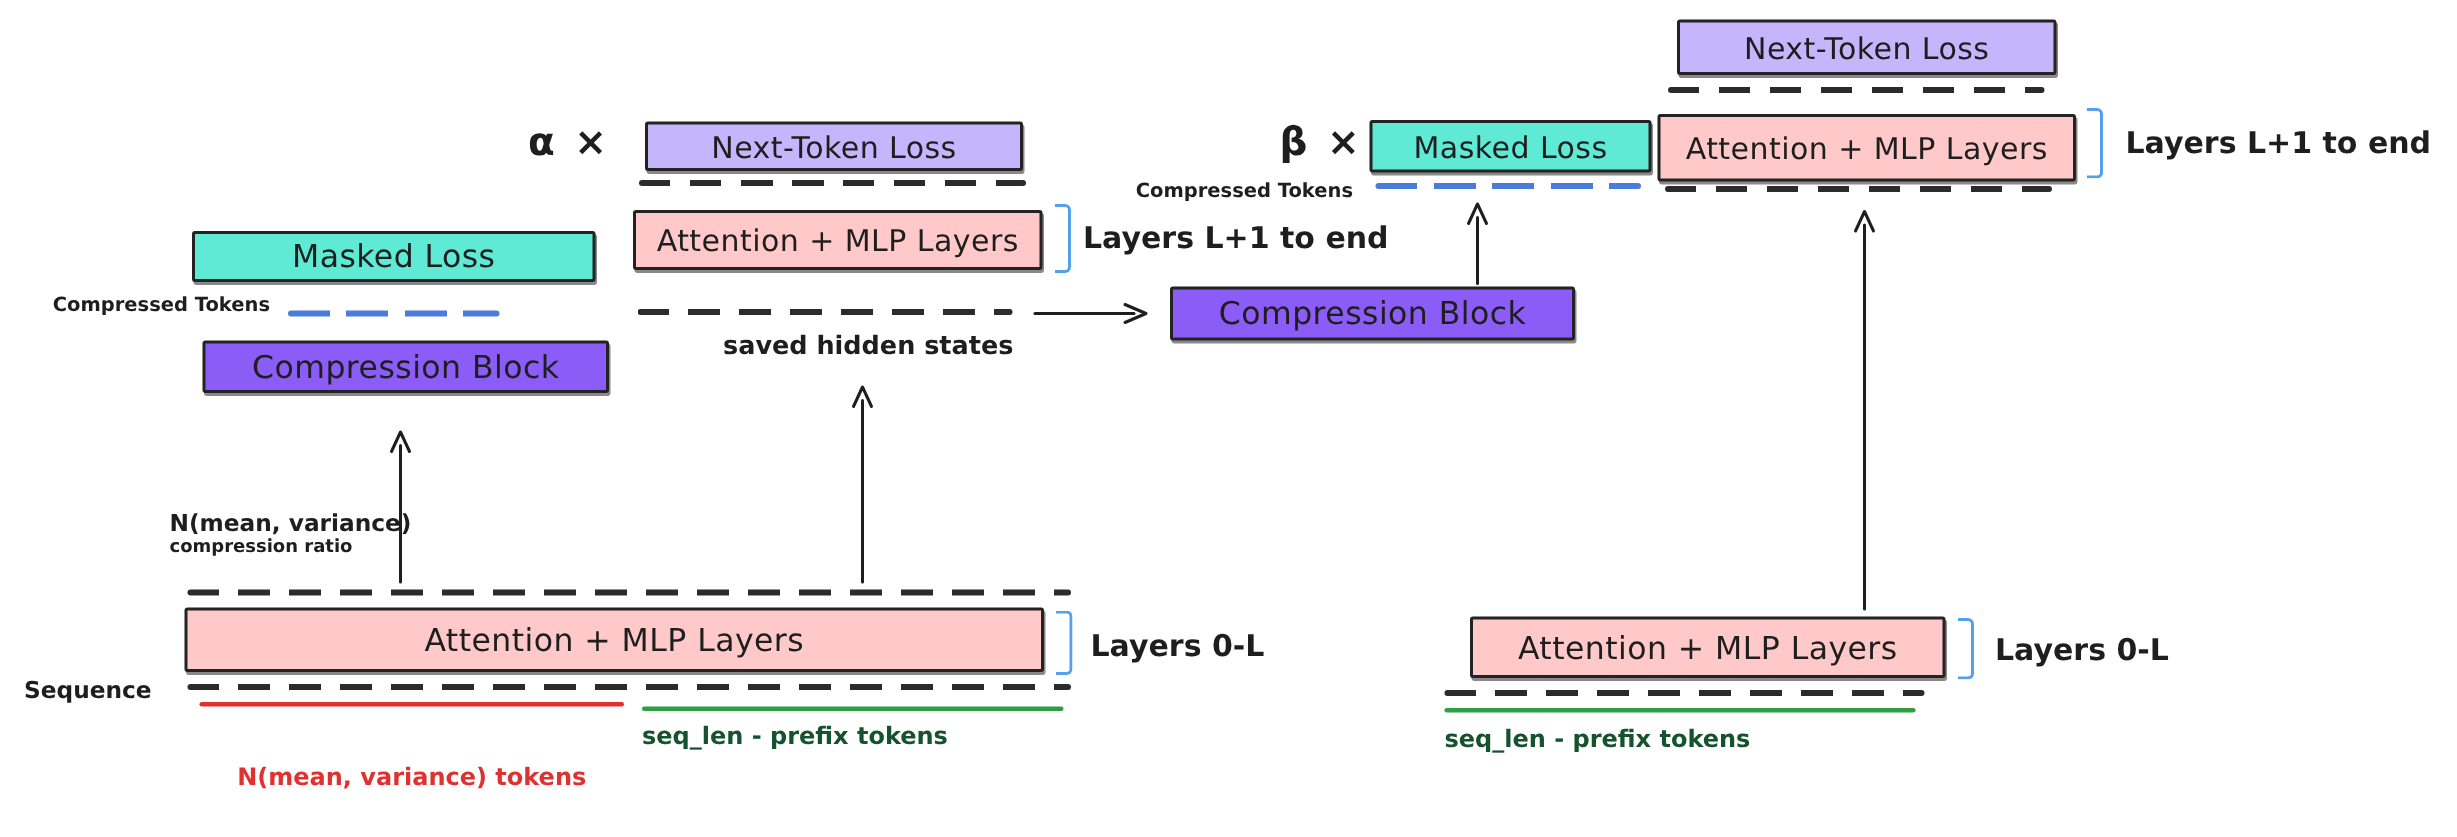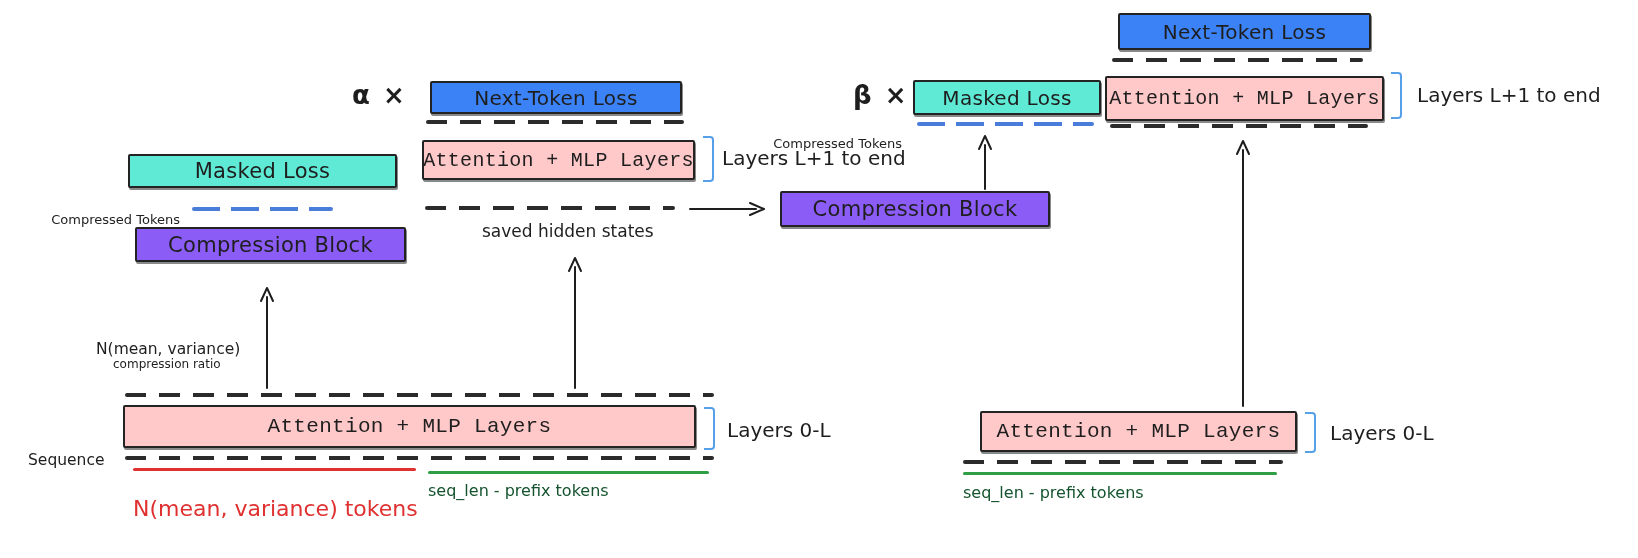--- a/index.html
+++ b/index.html
@@ -6,36 +6,36 @@
   #canvas{
     position:relative;width:1638px;height:558px;background:#ffffff;overflow:hidden;
     font-family:"DejaVu Sans",sans-serif;color:#1e1e1e;
   }
   .box{
     position:absolute;display:flex;align-items:center;justify-content:center;
     border:2px solid #232323;border-radius:2px;font-size:21px;font-weight:500;
     letter-spacing:.3px;white-space:nowrap;box-sizing:border-box;
     box-shadow:1px 2px 0 rgba(40,40,40,.55);
   }
-  .yellow{background:#3b82f6;}
-  .pink{background:#ffc9c9;font-family:Liberation Mono, monospace;}
+  .yellow{background:#c4b5fd;}
+  .pink{background:#ffc9c9;}
   .grey{background:#5eead4;}
   .green{background:#8b5cf6;}
-  .lbl{position:absolute;white-space:nowrap;font-weight:400;}
+  .lbl{position:absolute;white-space:nowrap;font-weight:700;}
   .hdash{position:absolute;height:4px;border-radius:2px;
     background:repeating-linear-gradient(90deg,#2b2b2b 0 21px,transparent 21px 34px);}
   .bdash{position:absolute;height:4px;border-radius:2px;
     background:repeating-linear-gradient(90deg,#4a7cd9 0 28px,transparent 28px 39px);}
   .bracket{position:absolute;border:2.5px solid #55a0e8;border-left:none;
     border-radius:0 4px 4px 0;box-sizing:border-box;background:transparent;}
   .redline{position:absolute;height:3px;background:#e03131;border-radius:2px;}
   .greenline{position:absolute;height:3px;background:#2f9e44;border-radius:2px;}
   .redtext{color:#e03131;text-align:center;}
   .greentext{color:#14532d;text-align:left;}
-  .small{font-size:13px;margin-top:16px;}
+  .small{font-size:13px;}
   .coef{font-size:26px;font-weight:700;letter-spacing:2px;}
   svg.arr{position:absolute;overflow:visible;}
   svg.arr line,svg.arr polyline{stroke:#1e1e1e;stroke-width:2;fill:none;
     stroke-linecap:round;stroke-linejoin:round;}
 </style>
 </head>
 <body>
 
 <div id="canvas">
 
@@ -68,33 +68,33 @@
   <svg class="arr" style="left:258px;top:285px;" width="18" height="105">
     <line x1="9" y1="103" x2="9" y2="12"></line>
     <polyline points="3,16 9,3 15,16"></polyline>
   </svg>
 
   <svg class="arr" style="left:566px;top:255px;" width="18" height="135">
     <line x1="9" y1="133" x2="9" y2="12"></line>
     <polyline points="3,16 9,3 15,16"></polyline>
   </svg>
 
-  <div class="lbl" style="left:96px;top:337px;font-size:15.5px;line-height:24px;">N(mean, variance)</div>
+  <div class="lbl" style="left:113px;top:337px;font-size:15.5px;line-height:24px;">N(mean, variance)</div>
   <div class="lbl" style="left:113px;top:352px;font-size:12px;line-height:24px;">compression ratio</div>
 
   <div class="hdash" style="left:125px;top:393px;width:589px;"></div>
   <div class="box pink" style="left:123px;top:405px;width:573px;height:43px;">Attention + MLP Layers</div>
   <div class="bracket" style="left:704px;top:407px;width:11px;height:43px;"></div>
   <div class="lbl" style="left:727px;top:418px;font-size:20px;">Layers 0-L</div>
   <div class="hdash" style="left:125px;top:456px;width:589px;"></div>
-  <div class="lbl" style="left:28px;top:451px;font-size:15.5px;text-align:center;">Sequence</div>
+  <div class="lbl" style="left:16px;top:451px;font-size:15.5px;text-align:center;">Sequence</div>
 
   <div class="redline" style="left:133px;top:468px;width:283px;"></div>
   <div class="greenline" style="left:428px;top:471px;width:281px;"></div>
-  <div class="lbl redtext" style="left:133px;top:496px;width:283px;font-size:22px;">N(mean, variance) tokens</div>
+  <div class="lbl redtext" style="left:133px;top:508px;width:283px;font-size:16px;">N(mean, variance) tokens</div>
   <div class="lbl greentext" style="left:428px;top:481px;width:281px;font-size:16px;">seq_len - prefix tokens</div>
 
   <div class="box yellow" style="left:1118px;top:13px;width:253px;height:37px;font-size:20px;">Next-Token Loss</div>
   <div class="hdash" style="left:1112px;top:58px;width:251px;"></div>
 
   <div class="lbl coef" style="left:853px;top:80px;">β ×</div>
   <div class="box grey" style="left:913px;top:80px;width:188px;height:35px;font-size:20px;">Masked Loss</div>
   <div class="box pink" style="left:1105px;top:76px;width:279px;height:45px;font-size:20px;">Attention + MLP Layers</div>
   <div class="bracket" style="left:1391px;top:72px;width:11px;height:47px;"></div>
   <div class="lbl" style="left:1417px;top:83px;font-size:20px;">Layers L+1 to end</div>

